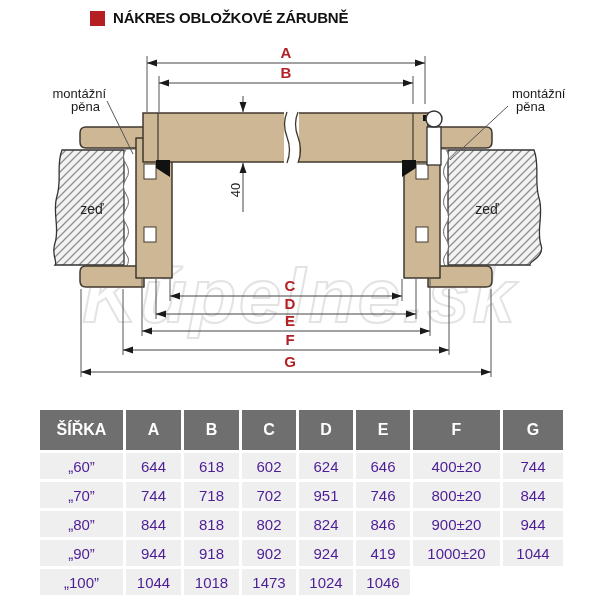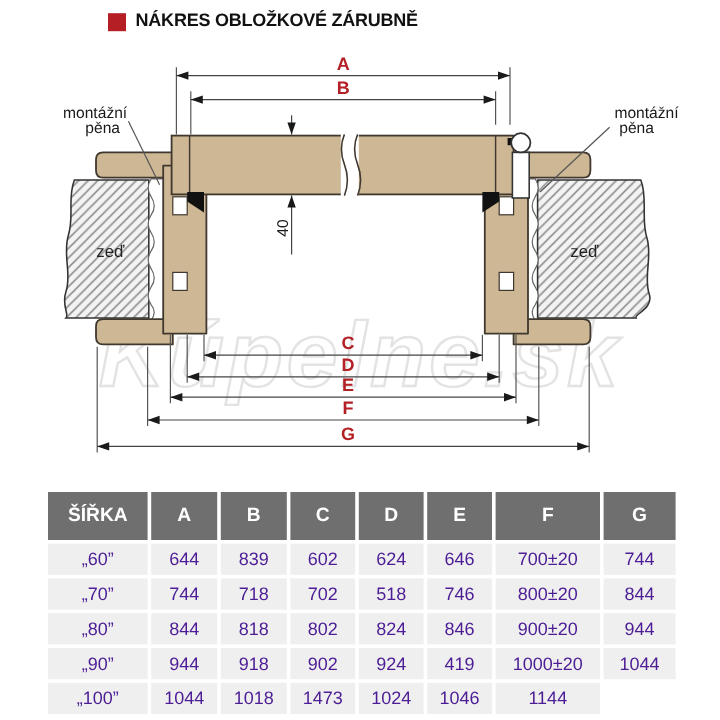--- a/index.html
+++ b/index.html
@@ -154,32 +154,32 @@
   <div class="th">A</div>
   <div class="th">B</div>
   <div class="th">C</div>
   <div class="th">D</div>
   <div class="th">E</div>
   <div class="th">F</div>
   <div class="th">G</div>
 
   <div class="td">„60”</div>
   <div class="td">644</div>
-  <div class="td">839</div>
+  <div class="td">618</div>
   <div class="td">602</div>
   <div class="td">624</div>
   <div class="td">646</div>
-  <div class="td">700±20</div>
+  <div class="td">400±20</div>
   <div class="td">744</div>
 
   <div class="td">„70”</div>
   <div class="td">744</div>
   <div class="td">718</div>
   <div class="td">702</div>
-  <div class="td">518</div>
+  <div class="td">951</div>
   <div class="td">746</div>
   <div class="td">800±20</div>
   <div class="td">844</div>
 
   <div class="td">„80”</div>
   <div class="td">844</div>
   <div class="td">818</div>
   <div class="td">802</div>
   <div class="td">824</div>
   <div class="td">846</div>
@@ -194,14 +194,13 @@
   <div class="td">419</div>
   <div class="td">1000±20</div>
   <div class="td">1044</div>
 
   <div class="td">„100”</div>
   <div class="td">1044</div>
   <div class="td">1018</div>
   <div class="td">1473</div>
   <div class="td">1024</div>
   <div class="td">1046</div>
-  <div class="td">1144</div>
 </div>
 
 </body></html>

